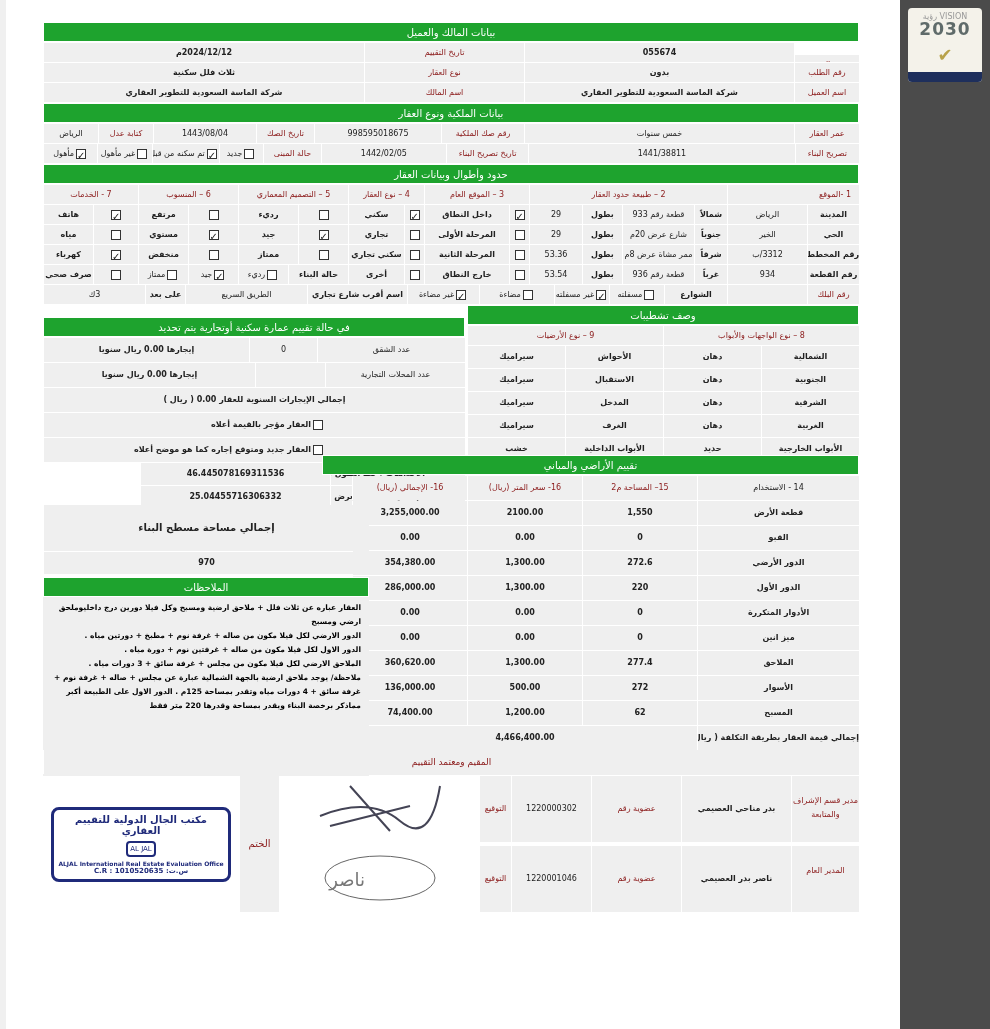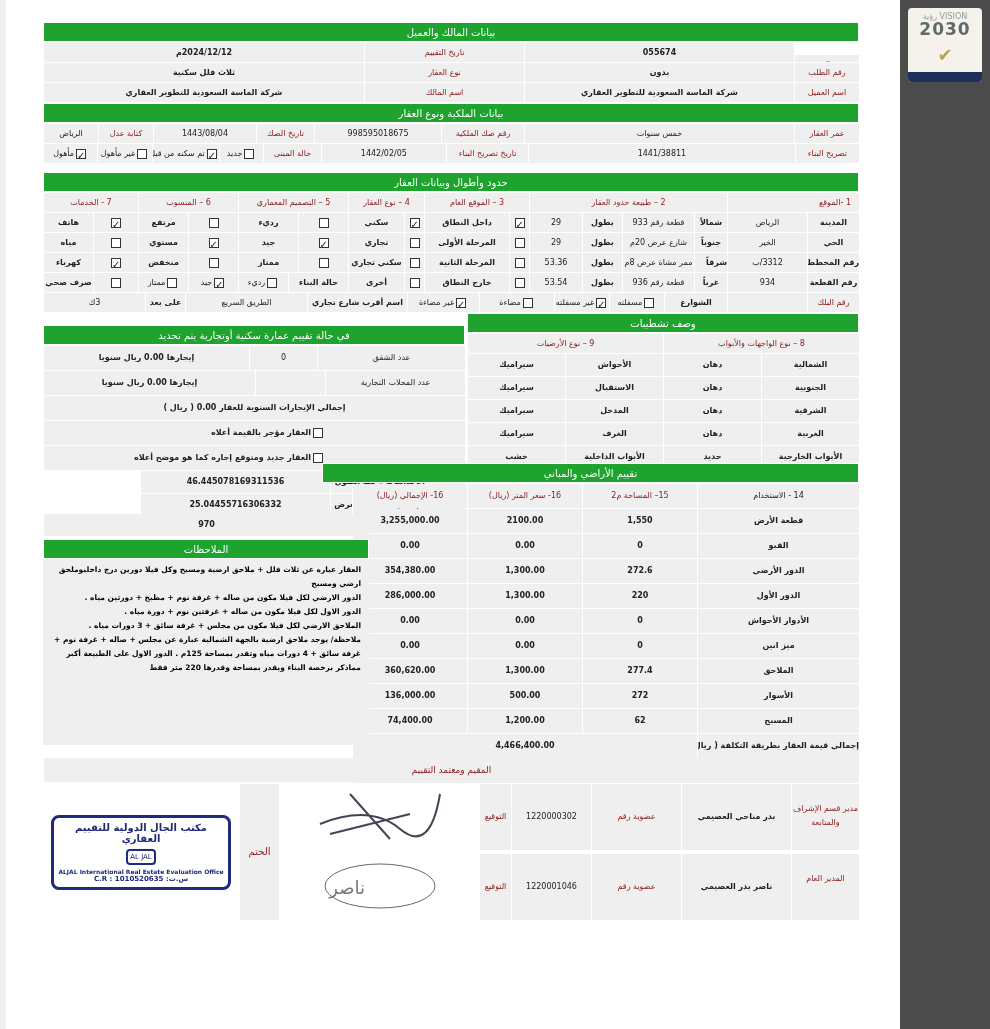--- a/index.html
+++ b/index.html
@@ -72,21 +72,21 @@
   <div class="c" style="width:270px">1441/38811</div>
   <div class="c lbl" style="width:83px">تاريخ تصريح البناء</div>
   <div class="c" style="width:127px">1442/02/05</div>
   <div class="c lbl" style="width:58px">حالة المبنى</div>
   <div class="c" style="width:45px"><span class="cb"></span><span>جديد</span></div>
   <div class="c" style="width:68px"><span class="cb on"></span><span>تم سكنه من قبل</span></div>
   <div class="c" style="width:55px"><span class="cb"></span><span>غير مأهول</span></div>
   <div class="c" style="width:55px"><span class="cb on"></span><span>مأهول</span></div>
 </div>
 
-<div class="gbar" style="margin-top:9px">حدود وأطوال وبيانات العقار</div>
+<div class="gbar" style="margin-top:1px">حدود وأطوال وبيانات العقار</div>
 <div class="row">
   <div class="c lbl" style="width:132px;text-align:right;padding-right:8px">1 -الموقع</div>
   <div class="c lbl" style="width:198px">2 – طبيعة حدود العقار</div>
   <div class="c lbl" style="width:105px">3 – الموقع العام</div>
   <div class="c lbl" style="width:76px">4 – نوع العقار</div>
   <div class="c lbl" style="width:110px">5 – التصميم المعماري</div>
   <div class="c lbl" style="width:100px">6 – المنسوب</div>
   <div class="c lbl" style="width:95px">7 - الخدمات</div>
 </div>
 <div id="bounds-rows">
@@ -122,21 +122,21 @@
         <div class="c" style="width: 50px;"><span class="cb on"></span></div>
         <div class="c bold" style="width: 60px;">جيد</div>
         <div class="c" style="width: 50px;"><span class="cb on"></span></div>
         <div class="c bold" style="width: 50px;">مستوي</div>
         <div class="c" style="width: 45px;"><span class="cb"></span></div>
         <div class="c bold" style="width: 50px;">مياه</div>
       </div>
       <div class="row">
         <div class="c bold" style="width: 52px;">رقم المخطط</div>
         <div class="c " style="width: 80px;">3312/ب</div>
-        <div class="c bold" style="width: 33px; text-align: right;">شرقاً</div>
+        <div class="c bold" style="width: 33px;">شرقاً</div>
         <div class="c " style="width: 72px;">ممر مشاة عرض 8م</div>
         <div class="c bold" style="width: 40px;">بطول</div>
         <div class="c " style="width: 53px;">53.36</div>
         <div class="c" style="width: 20px;"><span class="cb"></span></div>
         <div class="c bold" style="width: 85px;">المرحلة الثانية</div>
         <div class="c" style="width: 20px;"><span class="cb"></span></div>
         <div class="c bold" style="width: 56px;">سكني تجاري</div>
         <div class="c" style="width: 50px;"><span class="cb"></span></div>
         <div class="c bold" style="width: 60px;">ممتاز</div>
         <div class="c" style="width: 50px;"><span class="cb"></span></div>
@@ -278,21 +278,21 @@
             <div class="c bold" style="width: 115px; line-height: 24px;">1,300.00</div>
             <div class="c bold" style="width: 115px; line-height: 24px;">354,380.00</div>
           </div>
           <div class="row" style="height: 24px;">
             <div class="c bold" style="width: 162px; line-height: 24px;">الدور الأول</div>
             <div class="c bold" style="width: 115px; line-height: 24px;">220</div>
             <div class="c bold" style="width: 115px; line-height: 24px;">1,300.00</div>
             <div class="c bold" style="width: 115px; line-height: 24px;">286,000.00</div>
           </div>
           <div class="row" style="height: 24px;">
-            <div class="c bold" style="width: 162px; line-height: 24px;">الأدوار الأحواش</div>
+            <div class="c bold" style="width: 162px; line-height: 24px;">الأدوار المتكررة</div>
             <div class="c bold" style="width: 115px; line-height: 24px;">0</div>
             <div class="c bold" style="width: 115px; line-height: 24px;">0.00</div>
             <div class="c bold" style="width: 115px; line-height: 24px;">0.00</div>
           </div>
           <div class="row" style="height: 24px;">
             <div class="c bold" style="width: 162px; line-height: 24px;">ميز انين</div>
             <div class="c bold" style="width: 115px; line-height: 24px;">0</div>
             <div class="c bold" style="width: 115px; line-height: 24px;">0.00</div>
             <div class="c bold" style="width: 115px; line-height: 24px;">0.00</div>
           </div>
@@ -318,20 +318,21 @@
     <div class="row" style="height:24px">
       <div class="c bold" style="width:162px;line-height:24px">إجمالي قيمة العقار بطريقة التكلفة ( ريال )</div>
       <div class="c bold" style="width:345px;line-height:24px">4,466,400.00</div>
     </div>
     <div class="row" style="height:24px">
           <div class="c bold" style="width:507px;line-height:24px">فقط أربعة ملايين وأربعمائة وسته وستون الف وأربعمائة ريال</div>
         </div>
   </div>
 
   <div class="abs" style="left:0;top:200px;width:326px">
+    <div class="c bold" style="height:46px;line-height:46px;font-size:10px">إجمالي مساحة مسطح البناء</div>
     <div class="c bold" style="height:22px;line-height:22px;margin-top:1px">970</div>
     <div class="gbar" style="margin-top:3px">الملاحظات</div>
     <div id="notes" style="background:#efefef;padding:4px 8px;font-size:7.5px;font-weight:bold;line-height:14px;text-align:right;white-space:normal;height:186px">
           <div>العقار عباره عن ثلاث فلل + ملاحق ارضية ومسبح وكل فيلا دورين درج داخليوملحق ارضي ومسبح</div>
           <div>الدور الارضي لكل فيلا مكون من صاله + غرفة نوم + مطبخ + دورتين مياه .</div>
           <div>الدور الاول لكل فيلا مكون من صاله + غرفتين نوم + دورة مياه .</div>
           <div>الملاحق الارضي لكل فيلا مكون من مجلس + غرفة سائق + 3 دورات مياه .</div>
           <div>ملاحظة/ يوجد ملاحق ارضية بالجهة الشمالية عبارة عن مجلس + صاله + غرفة نوم + غرفة سائق + 4 دورات مياه وتقدر بمساحة 125م . الدور الاول على الطبيعة أكبر مماذكر برخصة البناء ويقدر بمساحة وقدرها 220 متر فقط</div>
         </div>
   </div>

